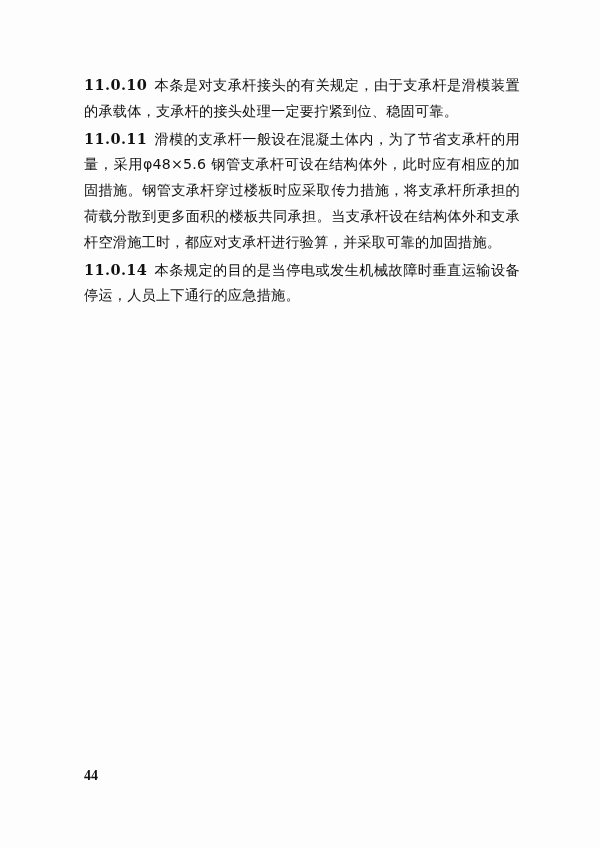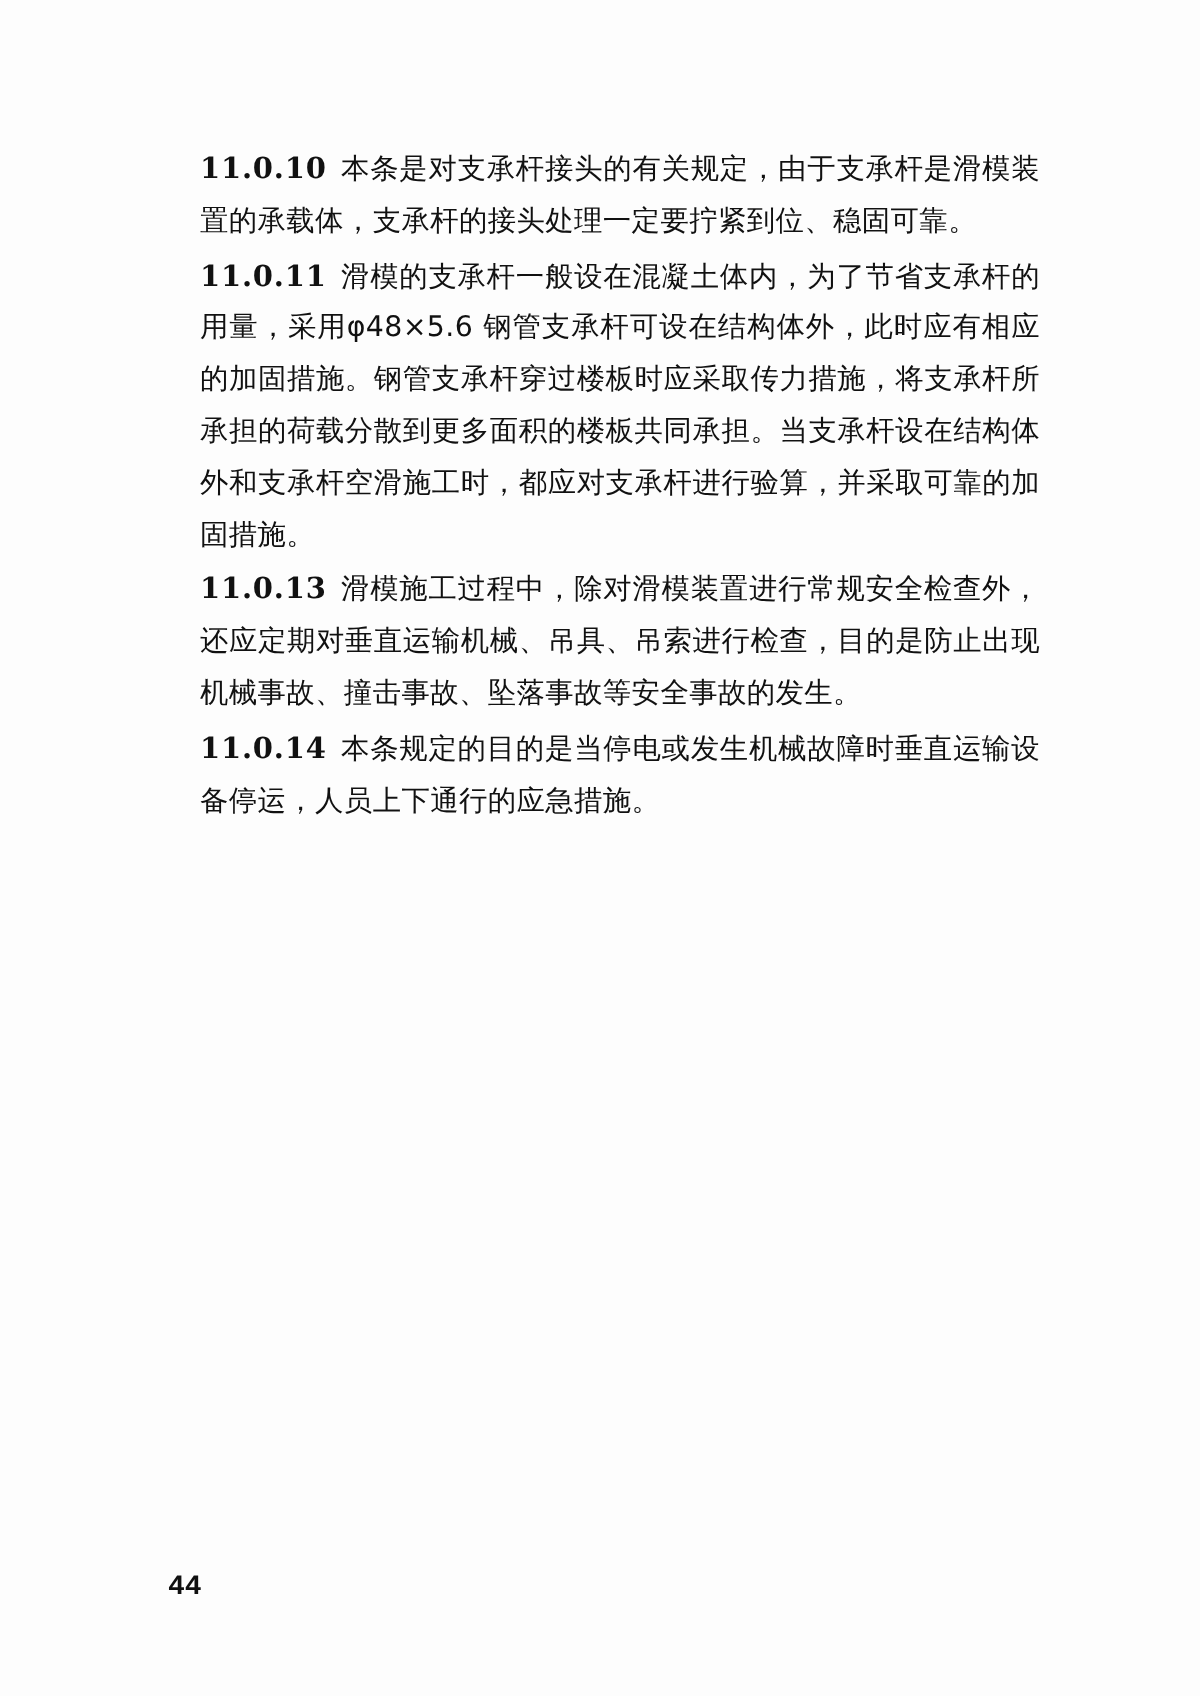--- a/index.html
+++ b/index.html
@@ -24,39 +24,39 @@
     position: absolute;
     left: 84px;
     top: 72px;
     width: 436px;
   }
   .para {
     font-size: 14.5px;
     line-height: 1.78;
     text-align: justify;
     text-justify: inter-ideograph;
-    margin: 0 0 1px 16px;
+    margin: 0 0 1px 0;
     letter-spacing: 0.2px;
   }
   .num {
     font-family: "DejaVu Serif", serif;
     font-weight: bold;
     letter-spacing: 0.4px;
     margin-right: 7px;
     font-size: 14.5px;
   }
   .body-text {
     font-family: "DejaVu Sans", sans-serif;
     font-size: 14.2px;
   }
   .page-number {
     position: absolute;
     left: 84px;
-    top: 786px;
-    font-family: Liberation Mono, monospace;
+    top: 768px;
+    font-family: Liberation Serif, serif;
     font-weight: bold;
     font-size: 14px;
     color: #111111;
   }
 </style>
 </head>
 <body>
 
 <div class="page">
 
@@ -64,23 +64,20 @@
 
     <p class="para">
       <span class="num">11.0.10</span><span class="body-text">本条是对支承杆接头的有关规定，由于支承杆是滑模装置的承载体，支承杆的接头处理一定要拧紧到位、稳固可靠。</span>
     </p>
 
     <p class="para">
       <span class="num">11.0.11</span><span class="body-text">滑模的支承杆一般设在混凝土体内，为了节省支承杆的用量，采用φ48×5.6 钢管支承杆可设在结构体外，此时应有相应的加固措施。钢管支承杆穿过楼板时应采取传力措施，将支承杆所承担的荷载分散到更多面积的楼板共同承担。当支承杆设在结构体外和支承杆空滑施工时，都应对支承杆进行验算，并采取可靠的加固措施。</span>
     </p>
 
 
-    <p class="para">
-      <span class="num">11.0.13</span><span class="body-text">滑模施工过程中，除对滑模装置进行常规安全检查外，还应定期对垂直运输机械、吊具、吊索进行检查，目的是防止出现机械事故、撞击事故、坠落事故等安全事故的发生。</span>
-    </p>
 
     <p class="para">
       <span class="num">11.0.14</span><span class="body-text">本条规定的目的是当停电或发生机械故障时垂直运输设备停运，人员上下通行的应急措施。</span>
     </p>
 
   </div>
 
   <div class="page-number">44</div>
 
 </div>

